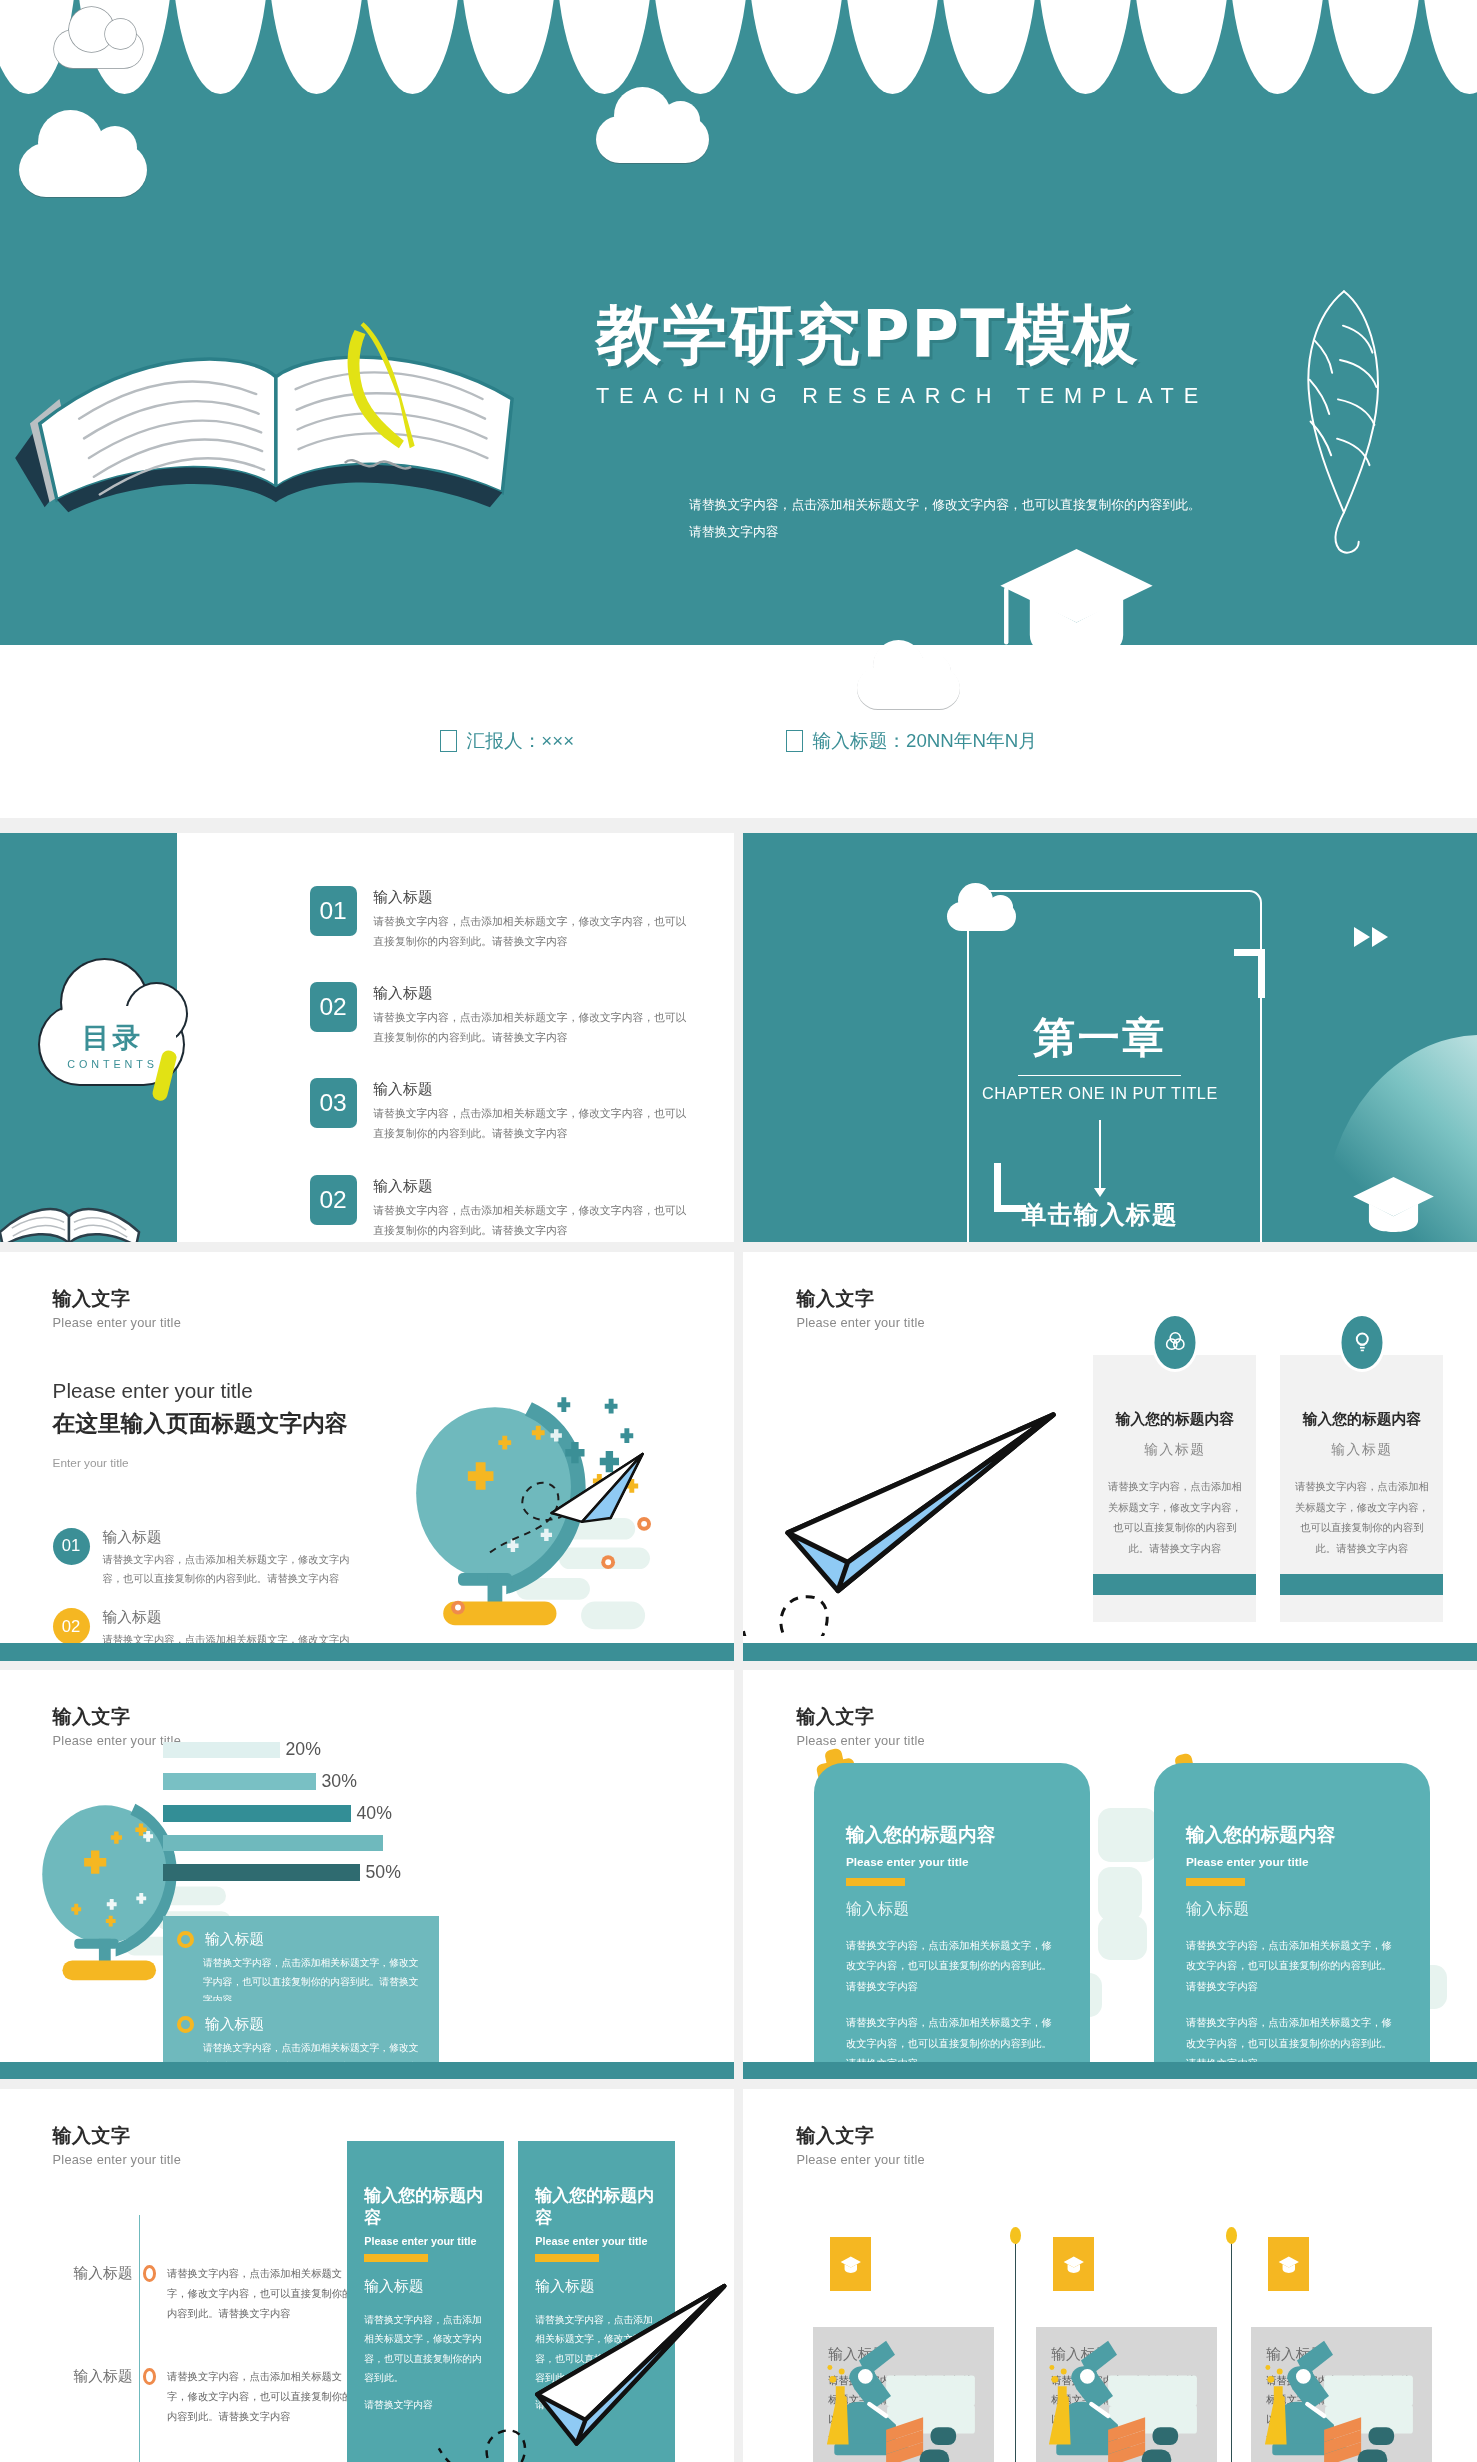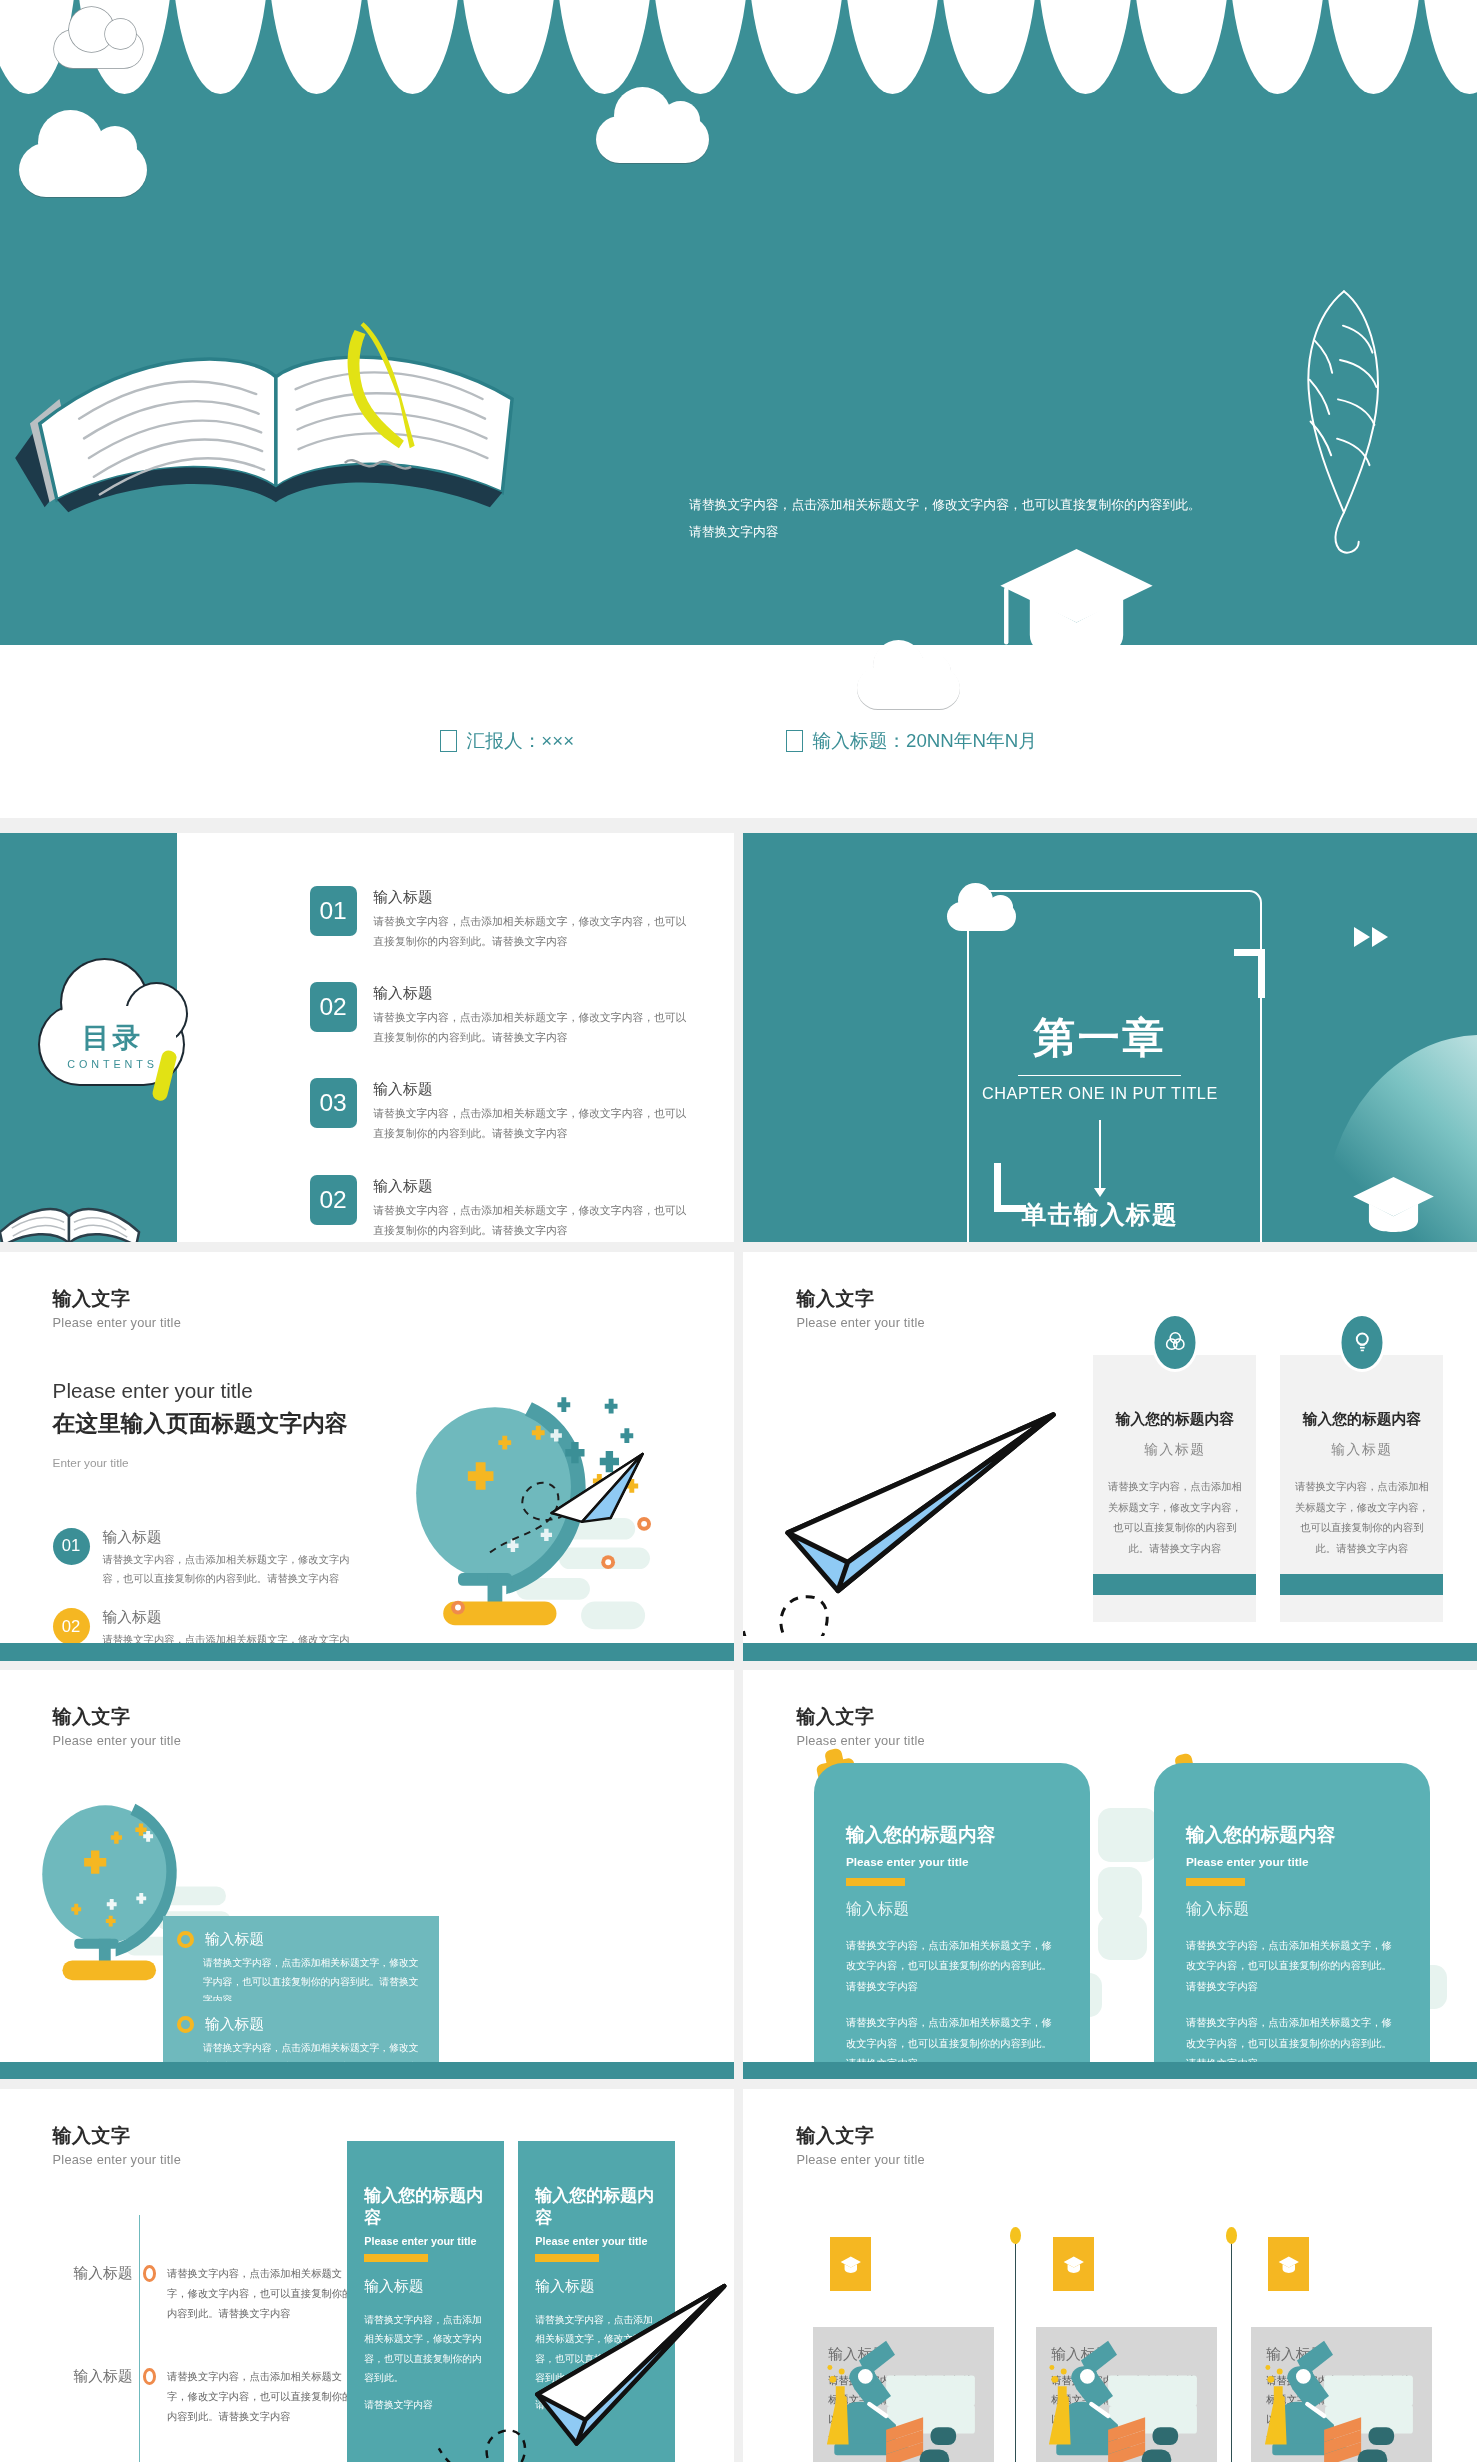--- a/index.html
+++ b/index.html
@@ -363,20 +363,24 @@
         <path d="M52 285 C 72 306, 86 330, 94 354"></path>
       </g>
     </svg>
 
     <svg class="cap" viewBox="0 0 330 230">
       <path d="M165 10 L320 85 L165 160 L10 85 Z" fill="#fff"></path>
       <path d="M70 110 L70 185 C 70 218, 110 235, 165 235 C 220 235, 260 218, 260 185 L260 110 L165 160 Z" fill="#fff"></path>
       <path d="M22 92 L22 200" stroke="#fff" stroke-width="9" stroke-linecap="round"></path>
     </svg>
 
+    <div class="cover-title-wrap">
+      <div class="cover-title">教学研究PPT模板</div>
+      <div class="cover-subtitle">TEACHING RESEARCH TEMPLATE</div>
+    </div>
 
     <div class="cover-desc">
       <div>请替换文字内容，点击添加相关标题文字，修改文字内容，也可以直接复制你的内容到此。</div>
       <div>请替换文字内容</div>
     </div>
 
     <div class="cover-meta">
       <div class="mi">
         <span class="mi-box"></span>
         <span>汇报人：×××</span>
@@ -623,20 +627,42 @@
           <path d="M236 70 l7 0 0 -8 9 0 0 8 7 0 0 9 -7 0 0 8 -9 0 0 -8 -7 0z"></path>
           <path d="M176 256 l6 0 0 -7 8 0 0 7 6 0 0 8 -6 0 0 7 -8 0 0 -7 -6 0z"></path>
         </g>
         <g fill="#fff" opacity=".9">
           <path d="M252 84 l6 0 0 -7 8 0 0 7 6 0 0 8 -6 0 0 7 -8 0 0 -7 -6 0z"></path>
           <path d="M238 210 l6 0 0 -7 8 0 0 7 6 0 0 8 -6 0 0 7 -8 0 0 -7 -6 0z"></path>
           <path d="M178 222 l6 0 0 -7 8 0 0 7 6 0 0 8 -6 0 0 7 -8 0 0 -7 -6 0z"></path>
         </g>
       </svg>
 
+      <div class="chart">
+        <div class="bar-row">
+          <div class="bar" style="width:117px;background:#dff0ef;"></div>
+          <div class="bar-lab">20%</div>
+        </div>
+        <div class="bar-row">
+          <div class="bar" style="width:153px;background:#79c0c4;"></div>
+          <div class="bar-lab">30%</div>
+        </div>
+        <div class="bar-row">
+          <div class="bar" style="width:188px;background:#338e96;"></div>
+          <div class="bar-lab">40%</div>
+        </div>
+        <div class="bar-row">
+          <div class="bar" style="width:220px;background:#6fb9bd;"></div>
+          <div class="bar-lab"></div>
+        </div>
+        <div class="bar-row">
+          <div class="bar" style="width:197px;background:#2f6b70;"></div>
+          <div class="bar-lab">50%</div>
+        </div>
+      </div>
 
       <div class="tealbox" style="left:163px; top:246px;">
         <div style="display:flex;align-items:center;gap:10.8px;">
           <span class="ring"></span>
           <span class="bt">输入标题</span>
         </div>
         <div class="bd">请替换文字内容，点击添加相关标题文字，修改文字内容，也可以直接复制你的内容到此。请替换文字内容</div>
       </div>
       <div class="tealbox" style="left:163px; top:331px;">
         <div style="display:flex;align-items:center;gap:10.8px;">

